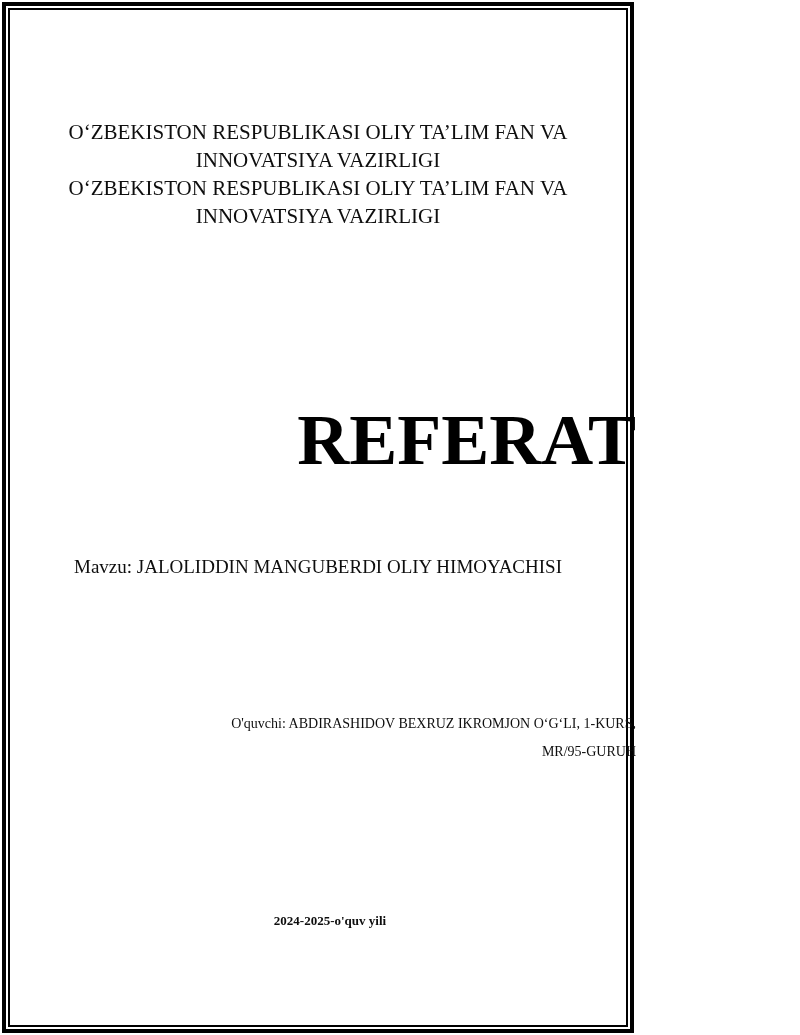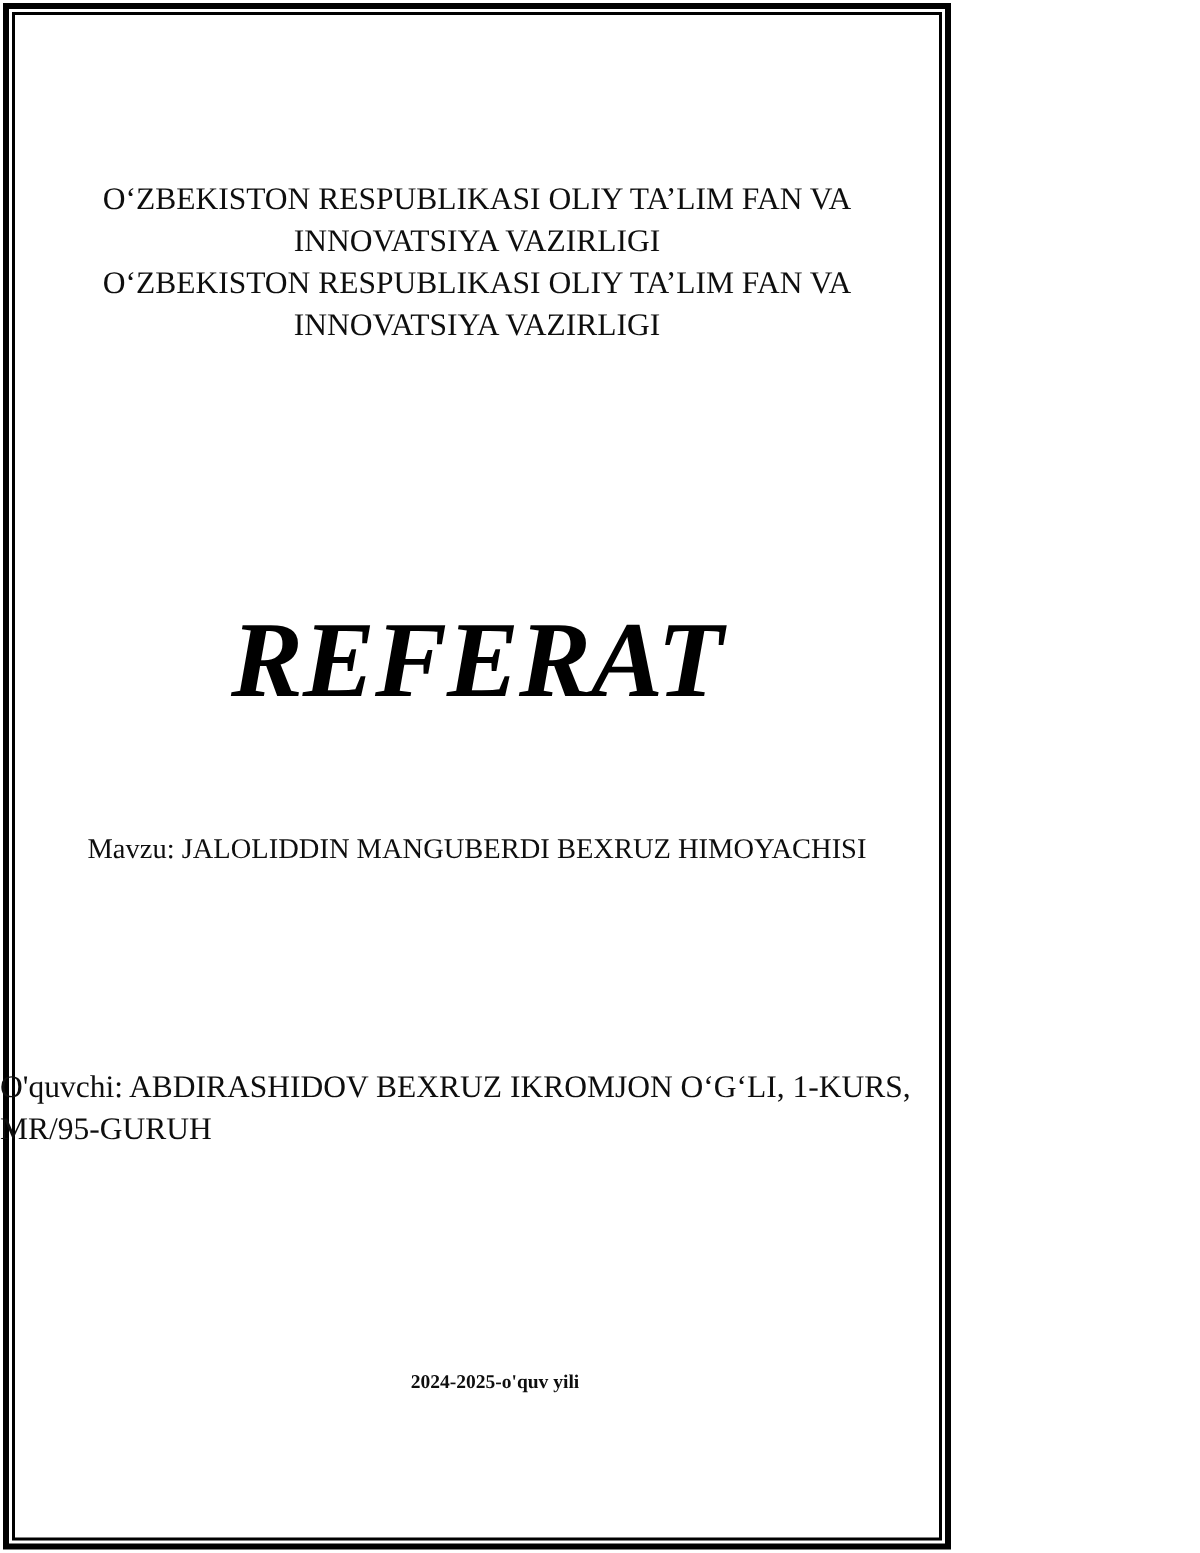--- a/index.html
+++ b/index.html
@@ -37,46 +37,45 @@
     text-align: center;
     font-size: 21px;
     line-height: 28px;
     white-space: nowrap;
   }
   .title {
     position: absolute;
     top: 404px;
     left: 0;
     right: 0;
-    text-align: center;
+    text-align: right;
     font-size: 72px;
     font-weight: bold;
     line-height: 72px;
     letter-spacing: 0px;
     color: #000000;
     white-space: nowrap;
-    font-style: italic;
   }
   .topic {
     position: absolute;
     top: 553px;
     left: 0;
     right: 0;
     text-align: center;
     font-size: 19px;
     line-height: 28px;
     white-space: nowrap;
   }
   .student {
     position: absolute;
     top: 710px;
     left: 0;
     right: 0;
-    text-align: left;
-    font-size: 21px;
+    text-align: right;
+    font-size: 14px;
     line-height: 28px;
     white-space: nowrap;
   }
   .footer {
     position: absolute;
     top: 911px;
     left: 0;
     right: 0;
     text-align: center;
     font-size: 13px;
@@ -96,21 +95,21 @@
 
   <div class="header">
     <div>O‘ZBEKISTON RESPUBLIKASI OLIY TA’LIM FAN VA</div>
     <div>INNOVATSIYA VAZIRLIGI</div>
     <div>O‘ZBEKISTON RESPUBLIKASI OLIY TA’LIM FAN VA</div>
     <div>INNOVATSIYA VAZIRLIGI</div>
   </div>
 
   <div class="title">REFERAT</div>
 
-  <div class="topic">Mavzu: JALOLIDDIN MANGUBERDI BEXRUZ HIMOYACHISI</div>
+  <div class="topic">Mavzu: JALOLIDDIN MANGUBERDI OLIY HIMOYACHISI</div>
 
   <div class="student">
     <div>O'quvchi: ABDIRASHIDOV BEXRUZ IKROMJON O‘G‘LI, 1-KURS,</div>
     <div>MR/95-GURUH</div>
   </div>
 
   <div class="footer">2024-2025-o'quv yili</div>
 
 </div>
 

